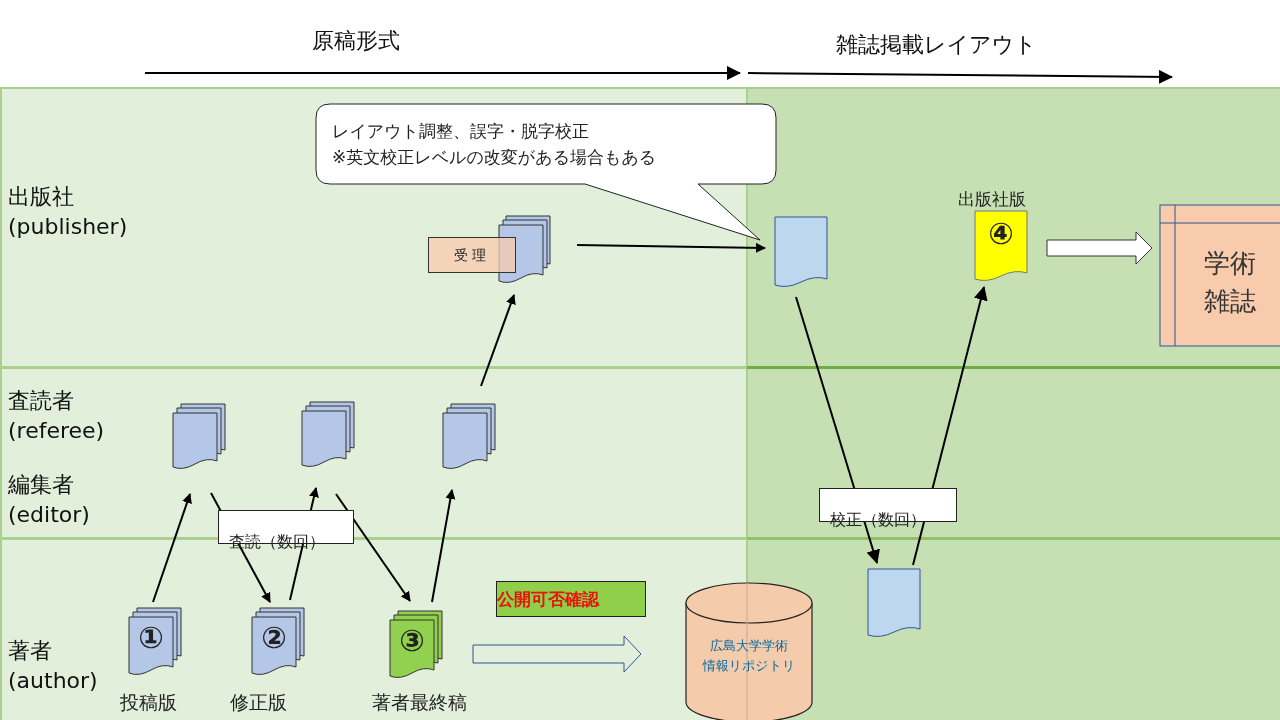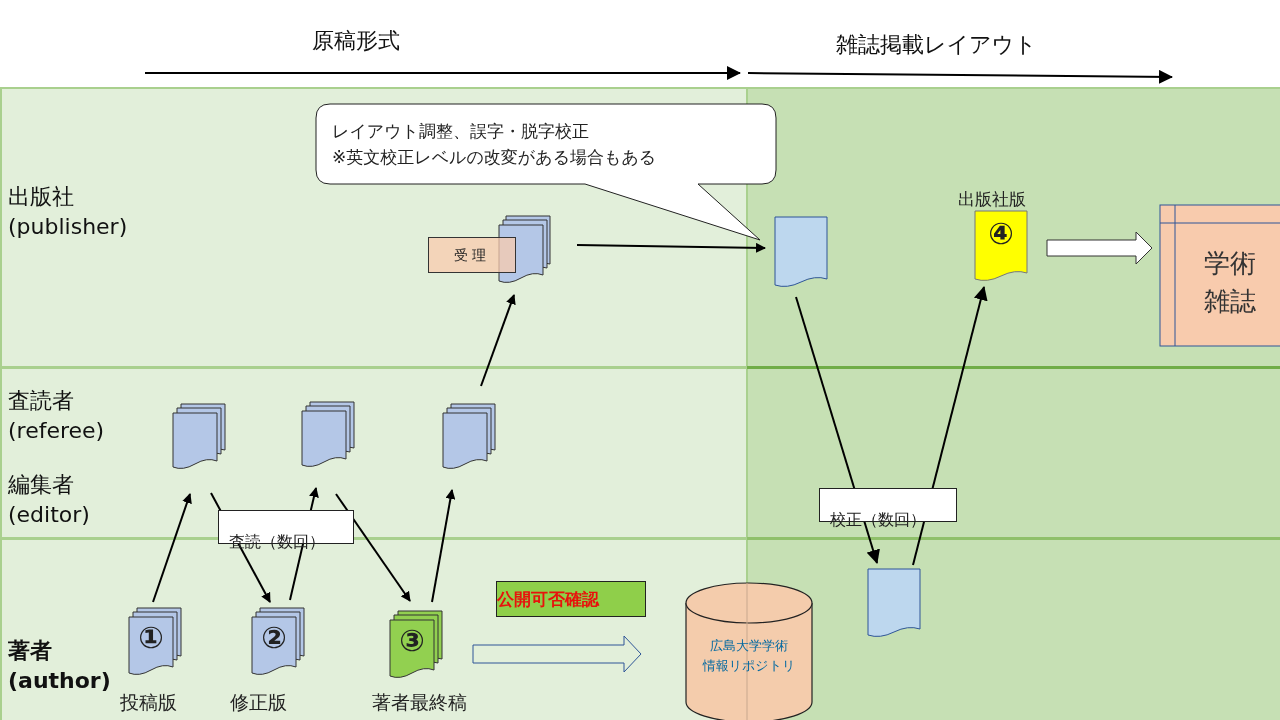--- a/index.html
+++ b/index.html
@@ -43,21 +43,21 @@
   <div>(publisher)</div>
 </div>
 <div class="abs lane-label" style="left:8px; top:386px;">
   <div>査読者</div>
   <div>(referee)</div>
 </div>
 <div class="abs lane-label" style="left:8px; top:470px;">
   <div>編集者</div>
   <div>(editor)</div>
 </div>
-<div class="abs lane-label" style="left:8px; top:636px;font-weight:bold;">
+<div class="abs lane-label" style="left:8px; top:636px;">
   <div>著者</div>
   <div>(author)</div>
 </div>
 
 <svg class="overlay" width="1280" height="720">
   <defs>
     <marker id="ah" markerWidth="10" markerHeight="10" refX="9" refY="5" orient="auto" markerUnits="userSpaceOnUse">
       <path d="M0,0 L10,5 L0,10 z" fill="#000"></path>
     </marker>
     <marker id="ahL" markerWidth="14" markerHeight="14" refX="13" refY="7" orient="auto" markerUnits="userSpaceOnUse">

